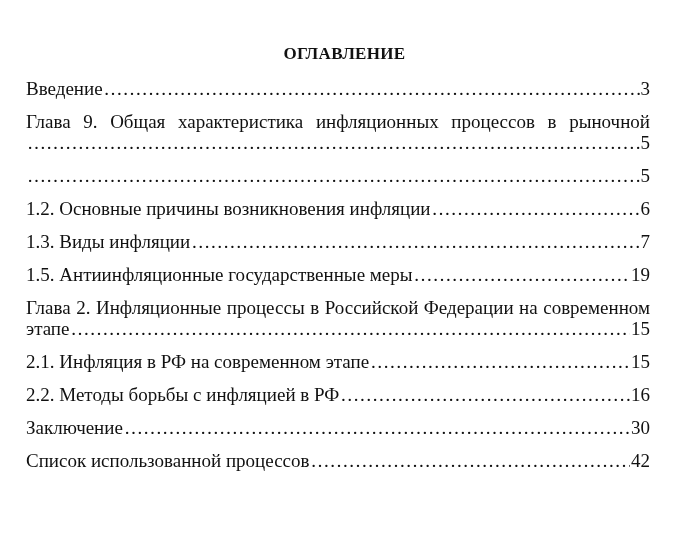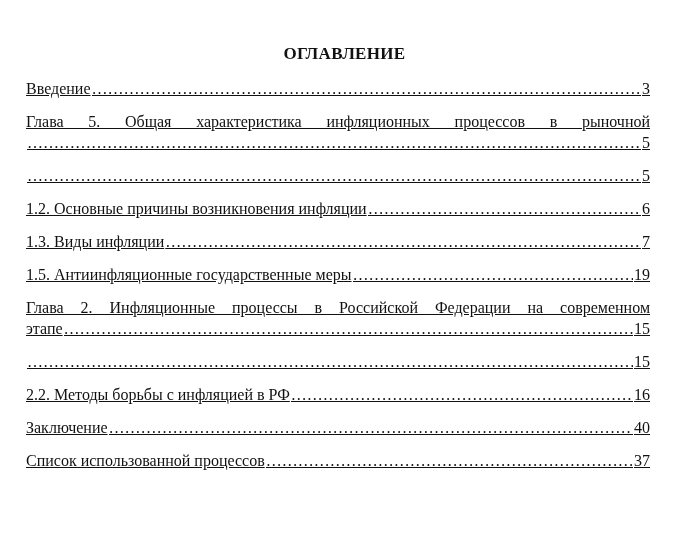--- a/index.html
+++ b/index.html
@@ -1,18 +1,18 @@
 <!DOCTYPE html>
 <html><head>
   <meta charset="utf-8">
   <style>
     html, body { margin: 0; padding: 0; background: #ffffff; }
     body { width: 673px; height: 541px; overflow: hidden; position: relative; font-family: "Liberation Serif", serif; color: #111; }
     .title { position: absolute; top: 44px; left: 8px; width: 673px; text-align: center; font-weight: bold; font-size: 17px; letter-spacing: 0.3px; }
-    .toc { position: absolute; left: 26px; width: 624px; top: 78px; font-size: 16px; line-height: 21px; text-decoration: underline; }
+    .toc { position: absolute; left: 26px; width: 624px; top: 78px; font-size: 19px; line-height: 21px; }
     .row { display: flex; align-items: baseline; white-space: nowrap; }
     .row .lbl { flex: 0 0 auto; }
     .row .dots { flex: 1 1 auto; overflow: hidden; white-space: nowrap; margin: 0 1px; }
     .row .dots::before { content: "……………………………………………………………………………………………………………………………………"; letter-spacing: 0px; }
     .row .pg { flex: 0 0 auto; }
     .entry { margin-bottom: 12px; }
     .wrap1 { text-align: justify; text-align-last: justify; display: block; white-space: normal; }
   </style>
 </head>
 <body>
@@ -21,21 +21,21 @@
 
 <div class="toc">
   <div class="entry">
     <div class="row">
         <span class="lbl">Введение</span>
         <span class="dots"></span>
         <span class="pg">3</span>
       </div>
   </div>
   <div class="entry">
-    <span class="wrap1">Глава 5. Общая характеристика инфляционных процессов в рыночной</span>
+    <span class="wrap1">Глава 9. Общая характеристика инфляционных процессов в рыночной</span>
     <div class="row">
         <span class="dots"></span>
         <span class="pg">5</span>
       </div>
   </div>
   <div class="entry">
     <div class="row">
         <span class="dots"></span>
         <span class="pg">5</span>
       </div>
@@ -64,38 +64,39 @@
   <div class="entry">
     <span class="wrap1">Глава 2. Инфляционные процессы в Российской Федерации на современном</span>
     <div class="row">
         <span class="lbl">этапе</span>
         <span class="dots"></span>
         <span class="pg">15</span>
       </div>
   </div>
   <div class="entry">
     <div class="row">
+        <span class="lbl">2.1. Инфляция в РФ на современном этапе</span>
         <span class="dots"></span>
         <span class="pg">15</span>
       </div>
   </div>
   <div class="entry">
     <div class="row">
         <span class="lbl">2.2. Методы борьбы с инфляцией в РФ</span>
         <span class="dots"></span>
         <span class="pg">16</span>
       </div>
   </div>
   <div class="entry">
     <div class="row">
         <span class="lbl">Заключение</span>
         <span class="dots"></span>
-        <span class="pg">40</span>
+        <span class="pg">30</span>
       </div>
   </div>
   <div class="entry">
     <div class="row">
         <span class="lbl">Список использованной процессов</span>
         <span class="dots"></span>
-        <span class="pg">37</span>
+        <span class="pg">42</span>
       </div>
   </div>
 </div>
 
 </body></html>

